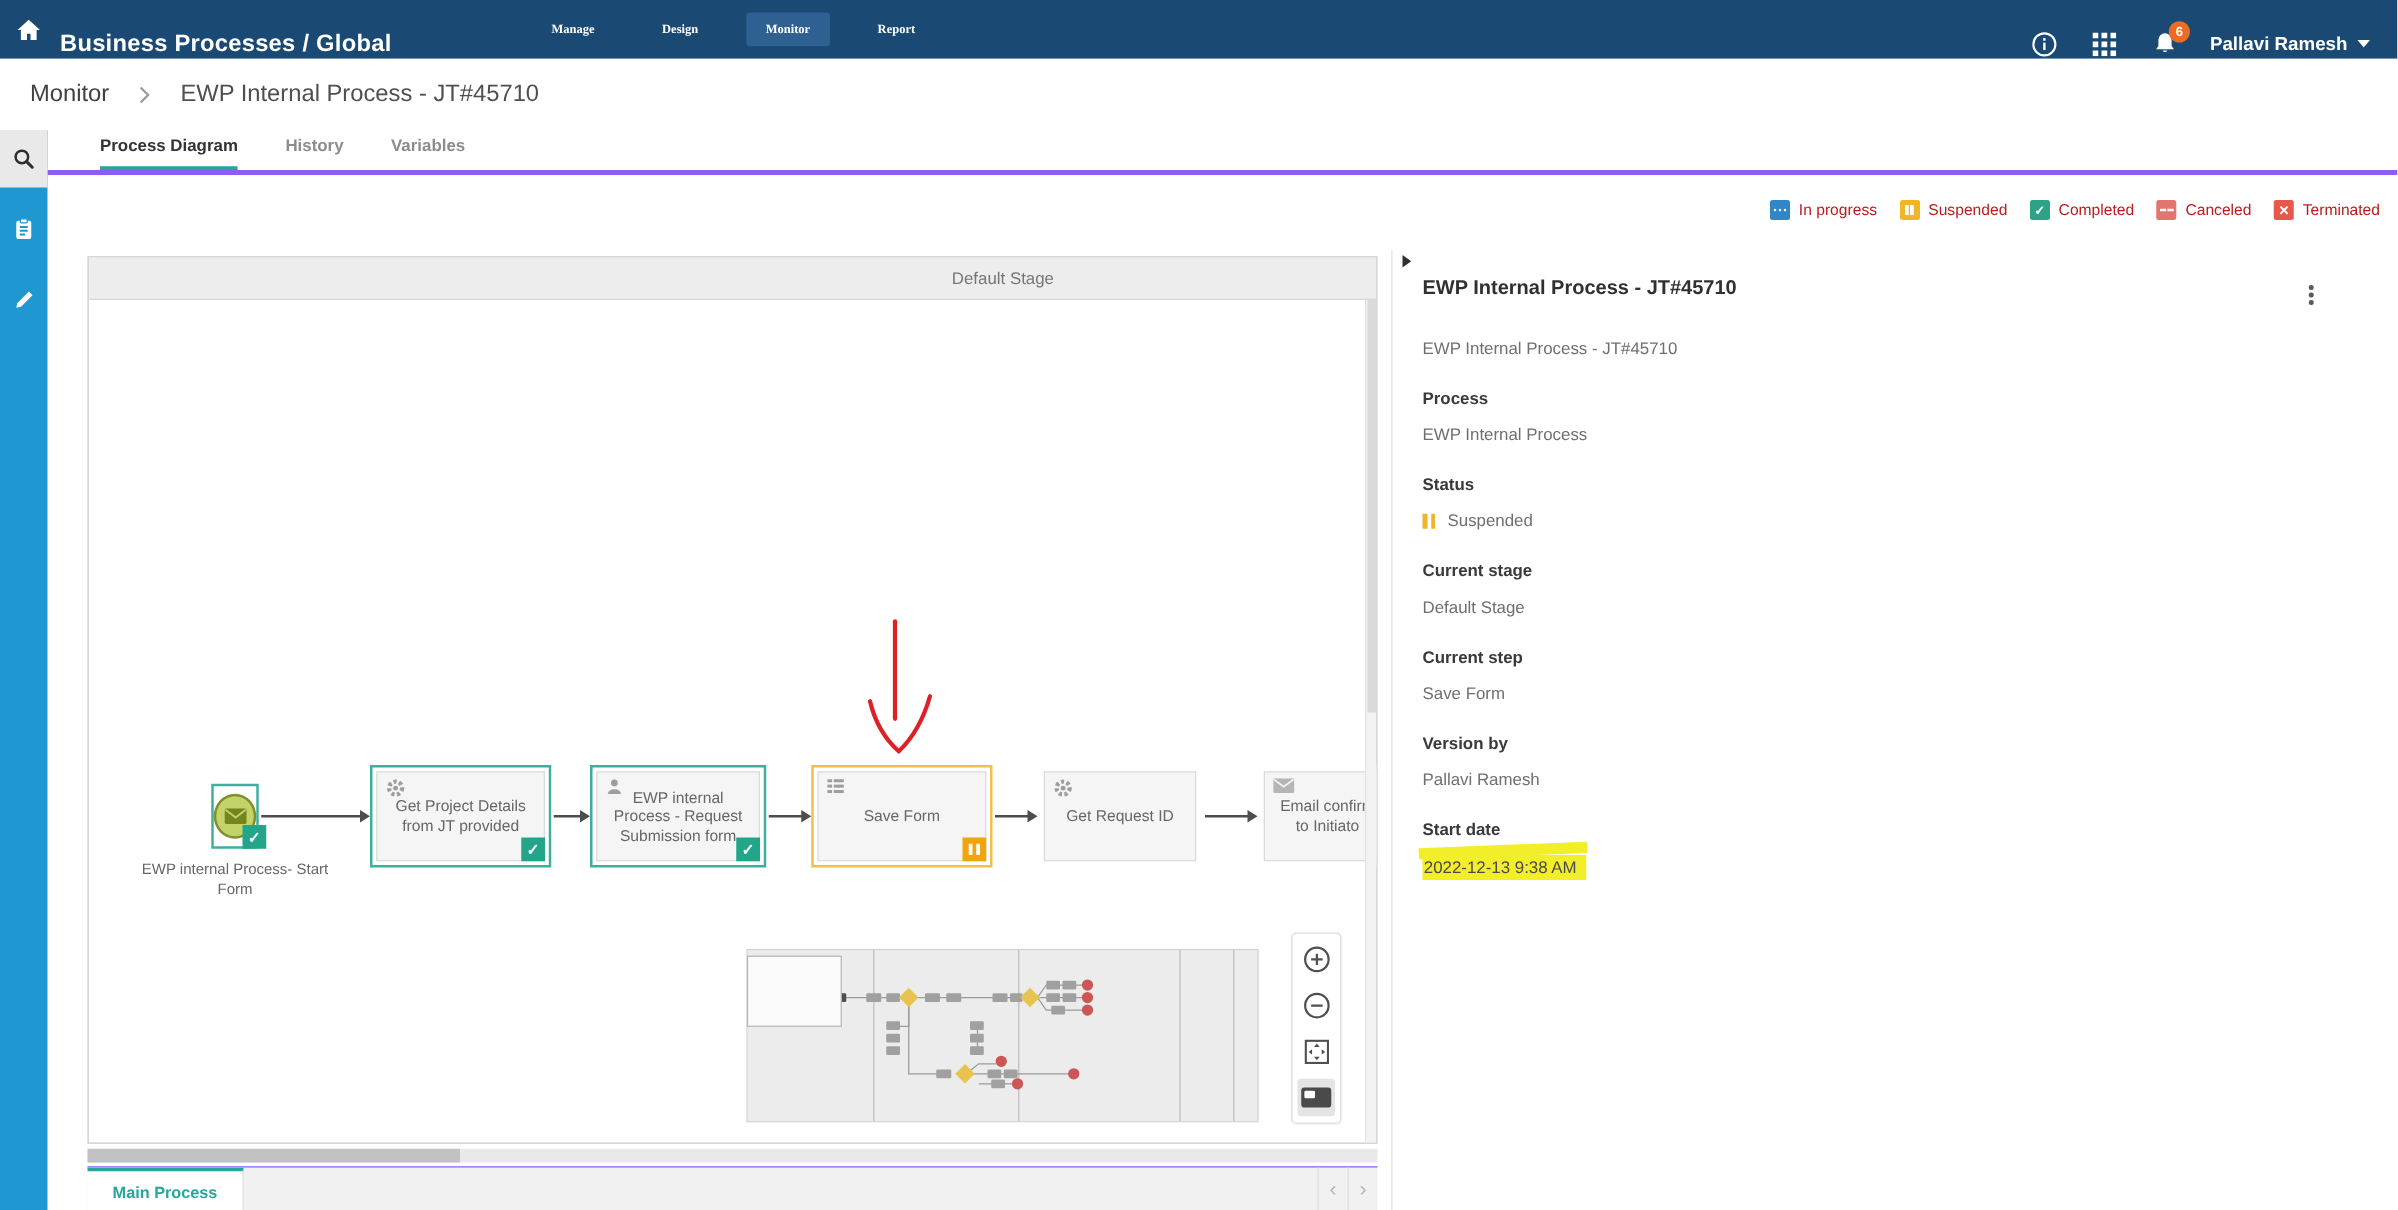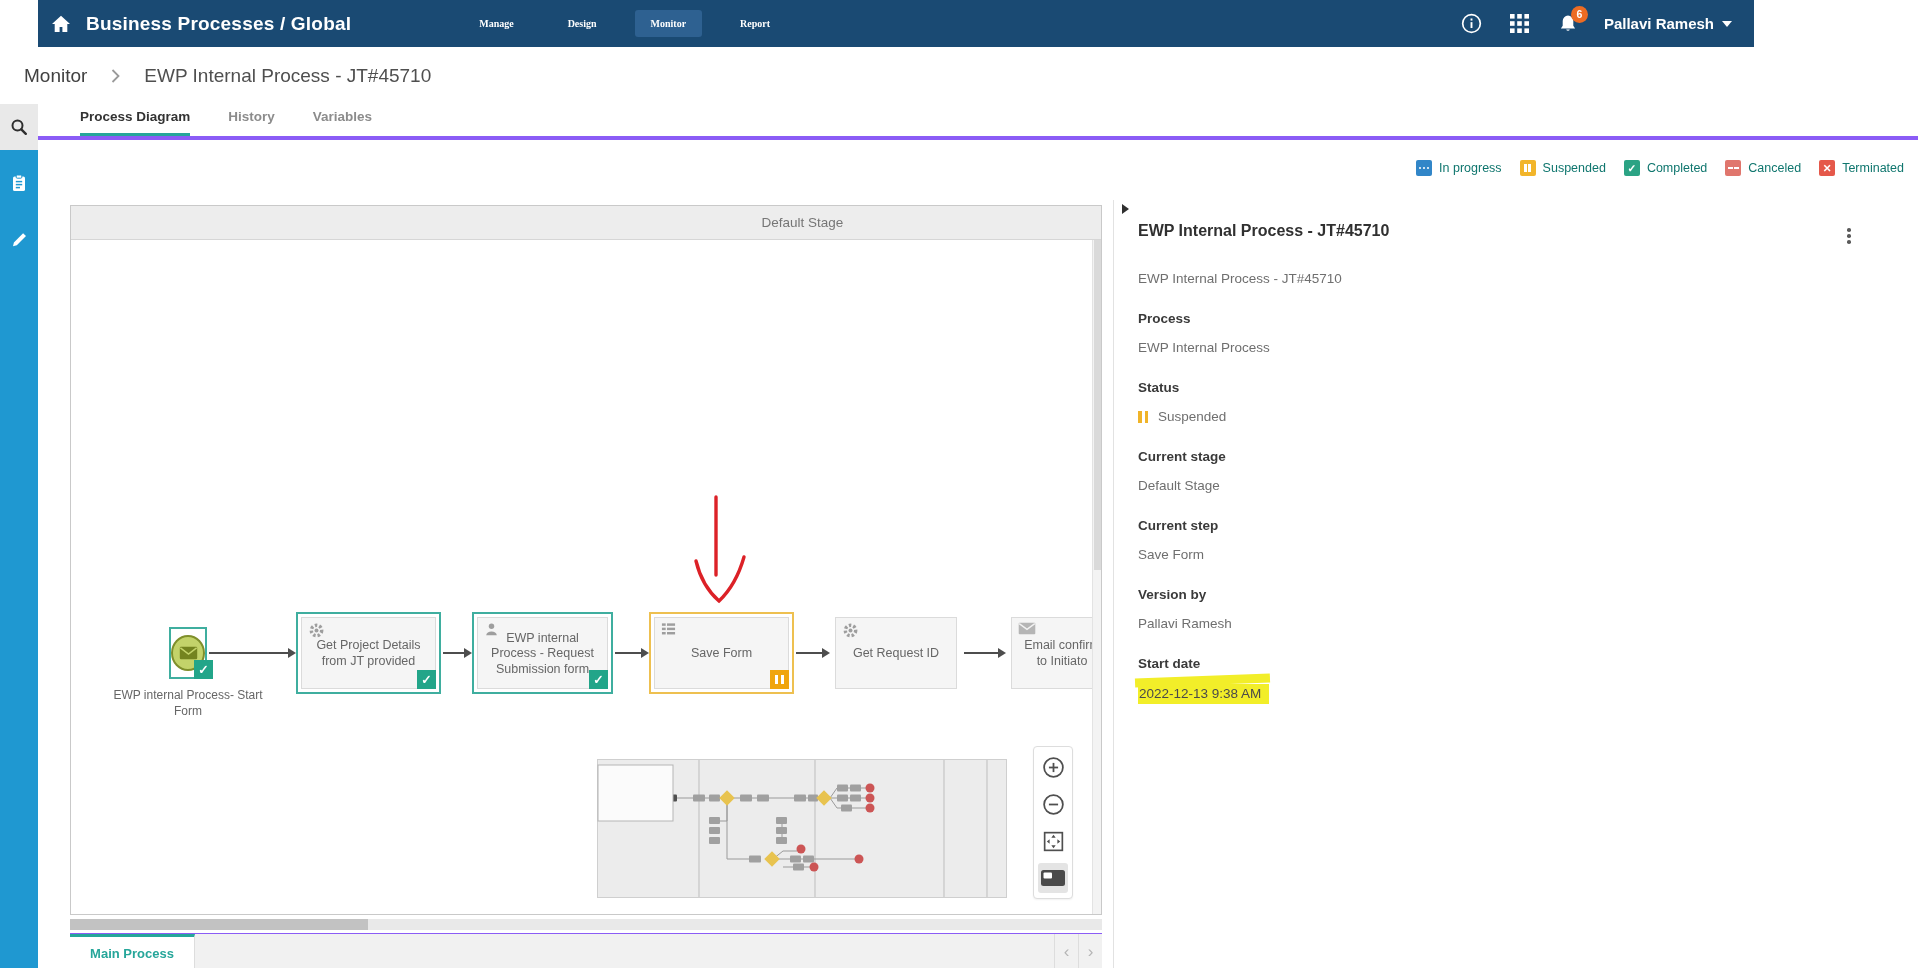--- a/index.html
+++ b/index.html
@@ -1,22 +1,22 @@
 <!DOCTYPE html>
 <html><head>
 <meta charset="utf-8">
 <style>
   * { margin:0; padding:0; box-sizing:border-box; }
   html,body{ width:1918px; height:968px; overflow:hidden; background:#fff;
     font-family:"Liberation Sans", sans-serif; }
   .page{ position:relative; width:1918px; height:968px; background:#fff; }
 
   
-  .topbar{ position:absolute; left:0; top:0; width:1716px; height:47px;
-    background:#1a4a73; display:flex; align-items:center; color:#fff;margin-left:38px; }
+  .topbar{ position:absolute; left:0; top:0; width:1918px; height:47px;
+    background:#1a4a73; display:flex; align-items:flex-end; color:#fff; }
   .home-btn{ width:46px; height:47px; display:flex; align-items:center; justify-content:center; cursor:pointer; }
   .brand{ font-size:19px; font-weight:bold; letter-spacing:.2px; margin-left:2px; white-space:nowrap; }
   .nav-menu{ display:flex; align-items:center; gap:22px; margin-left:112px; height:47px; }
   .nav-item{ font-size:10px; font-weight:bold; padding:8px 16px; border-radius:3px; cursor:pointer;font-family:Liberation Serif, serif; }
   .nav-item.active{ background:#2e6191; }
   .topbar .spacer{ flex:1; }
   .top-icons{ display:flex; align-items:center; gap:24px; padding-right:22px; }
   .tool-ic{ position:relative; width:24px; height:24px; display:flex; align-items:center; justify-content:center; cursor:pointer; }
   .bell-badge{ position:absolute; top:-6px; right:-8px; min-width:17px; height:17px; border-radius:9px;
     background:#ed6c23; color:#fff; font-size:10.5px; font-weight:bold; display:flex; align-items:center; justify-content:center; padding:0 3px; }
@@ -41,21 +41,21 @@
   .rail-item.active{ background:#e9e9e9; }
 
   
   .legend{ position:absolute; top:160px; right:14px; display:flex; gap:18px; align-items:center; }
   .legend-item{ display:flex; align-items:center; gap:7px; }
   .legend-chip{ width:16px; height:16px; border-radius:2px; display:flex; align-items:center; justify-content:center;
     color:#fff; font-size:10.5px; font-weight:bold; gap:1.5px; }
   .legend-chip .gd{ width:2.6px; height:2.6px; border-radius:50%; background:#fff; display:block; }
   .legend-chip .gp{ width:2.6px; height:8px; background:#fff; display:block; }
   .legend-chip .gh{ width:4.5px; height:2.4px; background:#fff; display:block; }
-  .legend-label{ font-size:12.5px; color:#0f766e; }
+  .legend-label{ font-size:12.5px; color:#b91c1c; }
 
   
   .canvas{ position:absolute; left:70px; top:205px; width:1032px; height:710px;
     border:1px solid #c9c9c9; background:#fff; overflow:hidden; }
   .stage-header{ position:absolute; left:0; top:0; width:100%; height:34px; background:#ededed;
     border-bottom:1px solid #d6d6d6; }
   .stage-label{ position:absolute; left:71%; transform:translateX(-50%); line-height:34px;
     font-size:13.5px; color:#767676; white-space:nowrap; }
   .canvas-vscroll{ position:absolute; right:0; top:34px; width:9px; bottom:0; background:#f3f3f3; border-left:1px solid #e3e3e3; z-index:30; }
   .canvas-vscroll .thumb{ position:absolute; top:0; left:1px; width:7px; height:330px; background:#dadada; }

